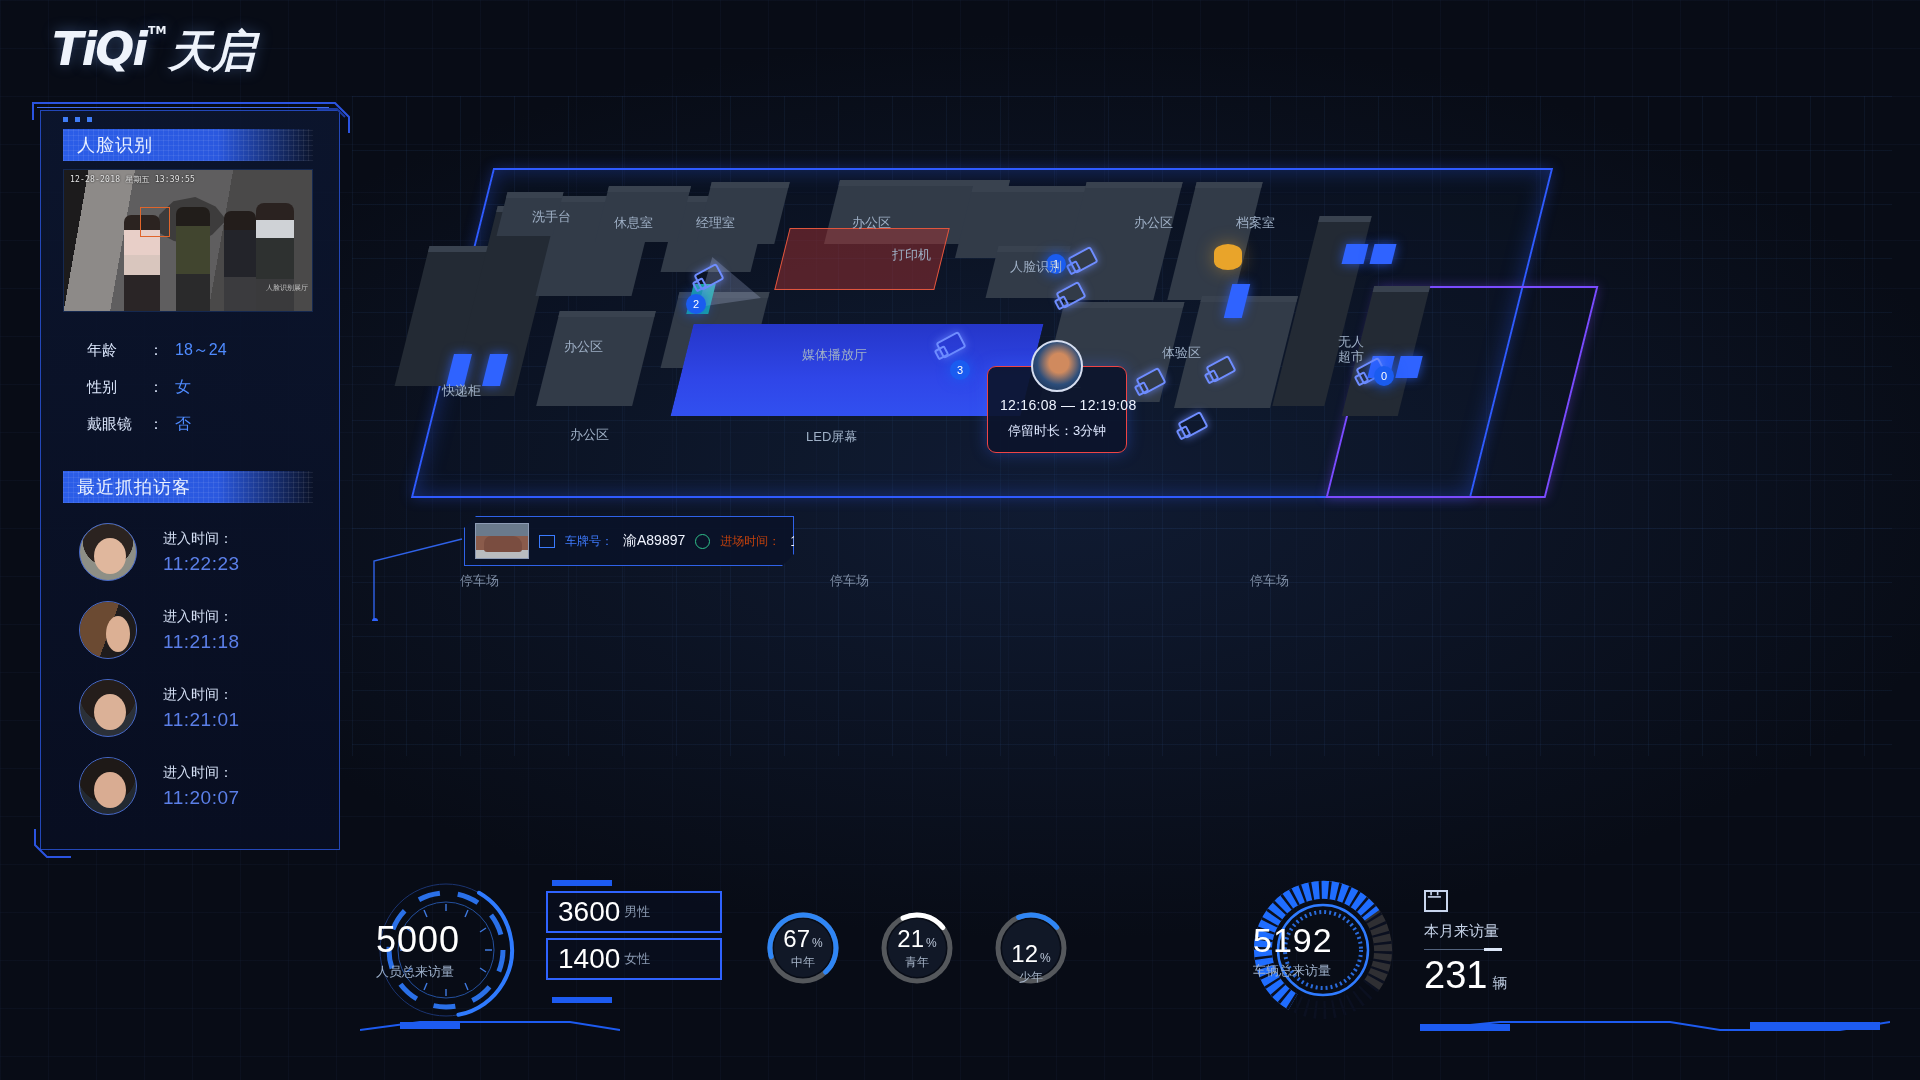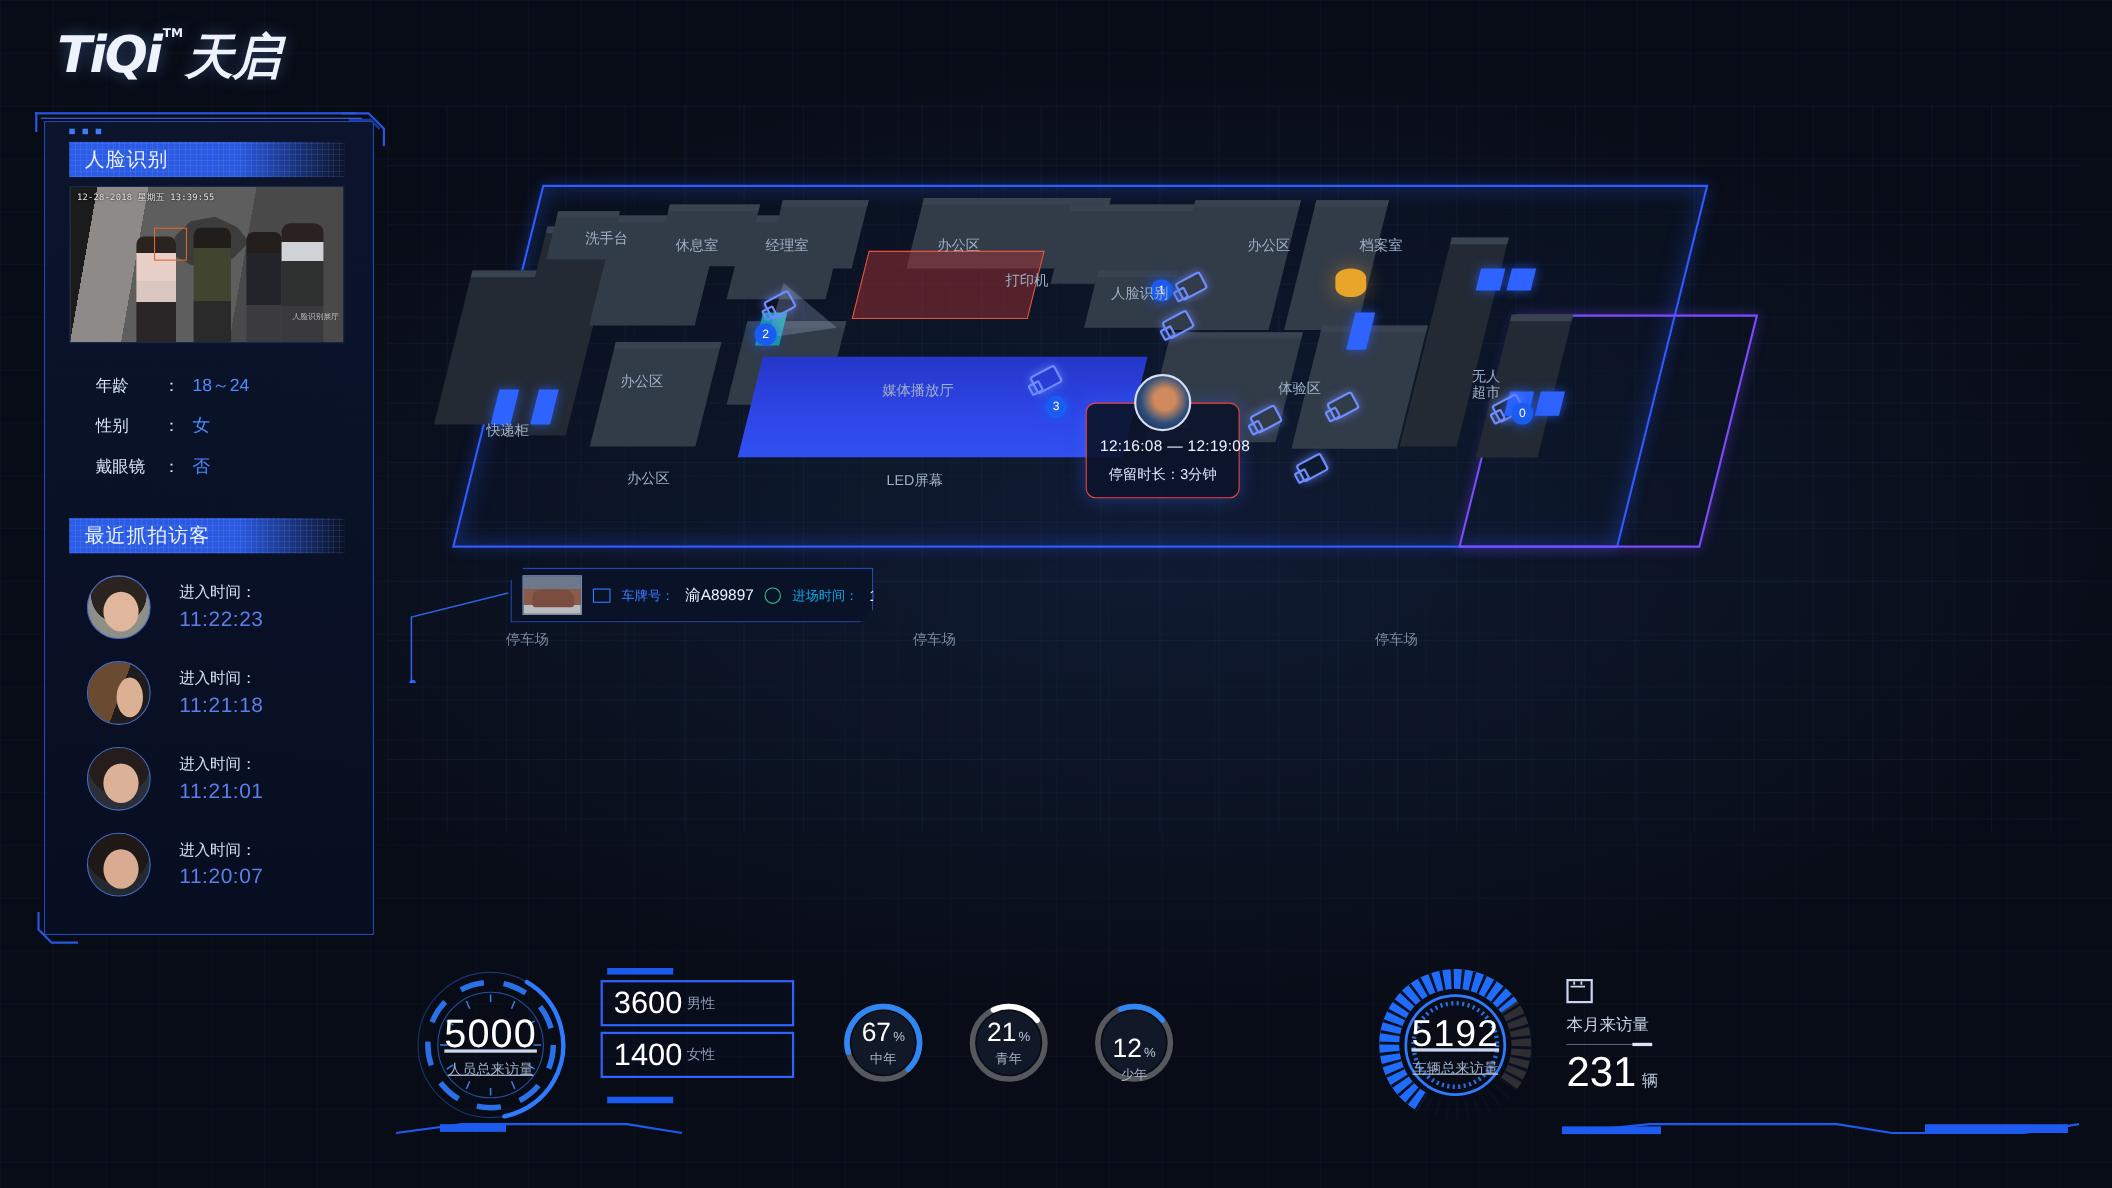--- a/index.html
+++ b/index.html
@@ -221,28 +221,28 @@
   .veh-thumb{
     width:54px; height:36px; border:1px solid #8d9bb5; flex:none;
     background:linear-gradient(180deg,#6a7a8c 0 34%,#8a5b4b 34% 76%,#b9bcbf 76% 100%);
     position:relative;
   }
   .veh-thumb:after{ content:""; position:absolute; left:8px; top:12px; width:38px; height:16px; background:#7a4d40; border-radius:7px 9px 3px 3px; }
   .veh-ic{ width:16px; height:13px; border:1.5px solid #3a7bff; flex:none; }
   .veh-k{ font-size:12px; color:#3f7bff; white-space:nowrap; }
   .veh-v{ font-size:14px; color:#f0f4ff; white-space:nowrap; }
   .clock-ic{ width:15px; height:15px; border:1.5px solid #2fc08a; border-radius:50%; flex:none; }
-  .veh-k2{ font-size:12px; color:#0ea5e9; white-space:nowrap; }
+  .veh-k2{ font-size:12px; color:#c2410c; white-space:nowrap; }
   .lot-lbl{ position:absolute; font-size:13px; color:#7e8da4; }
 
   
   .stats{ position:absolute; left:0; bottom:22px; width:1920px; height:200px; }
   .gauge{
     position:absolute; width:140px; height:140px; border-radius:50%;
-    display:flex; flex-direction:column; align-items:center; justify-content:center;text-decoration:underline;
+    display:flex; flex-direction:column; justify-content:center;
   }
   .gauge-ring{ position:absolute; inset:0; border-radius:50%; }
   .g-num{ font-size:36px; color:#fff; font-weight:300; letter-spacing:1px; z-index:2; }
   .g-lbl{ font-size:13px; color:#9db0ca; margin-top:2px; z-index:2; }
 
   .kbox{
     position:absolute; width:176px; height:42px; border:2px solid #2f63ff;
     display:flex; align-items:center; padding:0 10px; gap:4px;
     background:rgba(10,18,40,.35);
   }
@@ -433,21 +433,21 @@
   <div class="marker" style="left:1022px;top:270px;">0</div>
   <div class="cam" style="left:706px; top:190px;"></div>
   <div class="cam" style="left:786px; top:276px;"></div>
   <div class="cam" style="left:856px; top:264px;"></div>
   <div class="cam" style="left:828px; top:320px;"></div>
 
   <div class="room-lbl" style="left:180px; top:112px;">洗手台</div>
   <div class="room-lbl" style="left:262px; top:118px;">休息室</div>
   <div class="room-lbl" style="left:344px; top:118px;">经理室</div>
   <div class="room-lbl" style="left:500px; top:118px;">办公区</div>
-  <div class="room-lbl" style="left:562px; top:150px;">打印机</div>
+  <div class="room-lbl" style="left:540px; top:150px;">打印机</div>
   <div class="room-lbl" style="left:658px; top:162px;">人脸识别</div>
   <div class="room-lbl" style="left:782px; top:118px;">办公区</div>
   <div class="room-lbl" style="left:884px; top:118px;">档案室</div>
   <div class="room-lbl" style="left:690px; top:278px;">办公区</div>
   <div class="room-lbl" style="left:90px;  top:286px;">快递柜</div>
   <div class="room-lbl" style="left:212px; top:242px;">办公区</div>
   <div class="room-lbl" style="left:450px; top:250px;">媒体播放厅</div>
   <div class="room-lbl" style="left:454px; top:332px;">LED屏幕</div>
   <div class="room-lbl" style="left:218px; top:330px;">办公区</div>
   <div class="room-lbl" style="left:810px; top:248px;">体验区</div>

